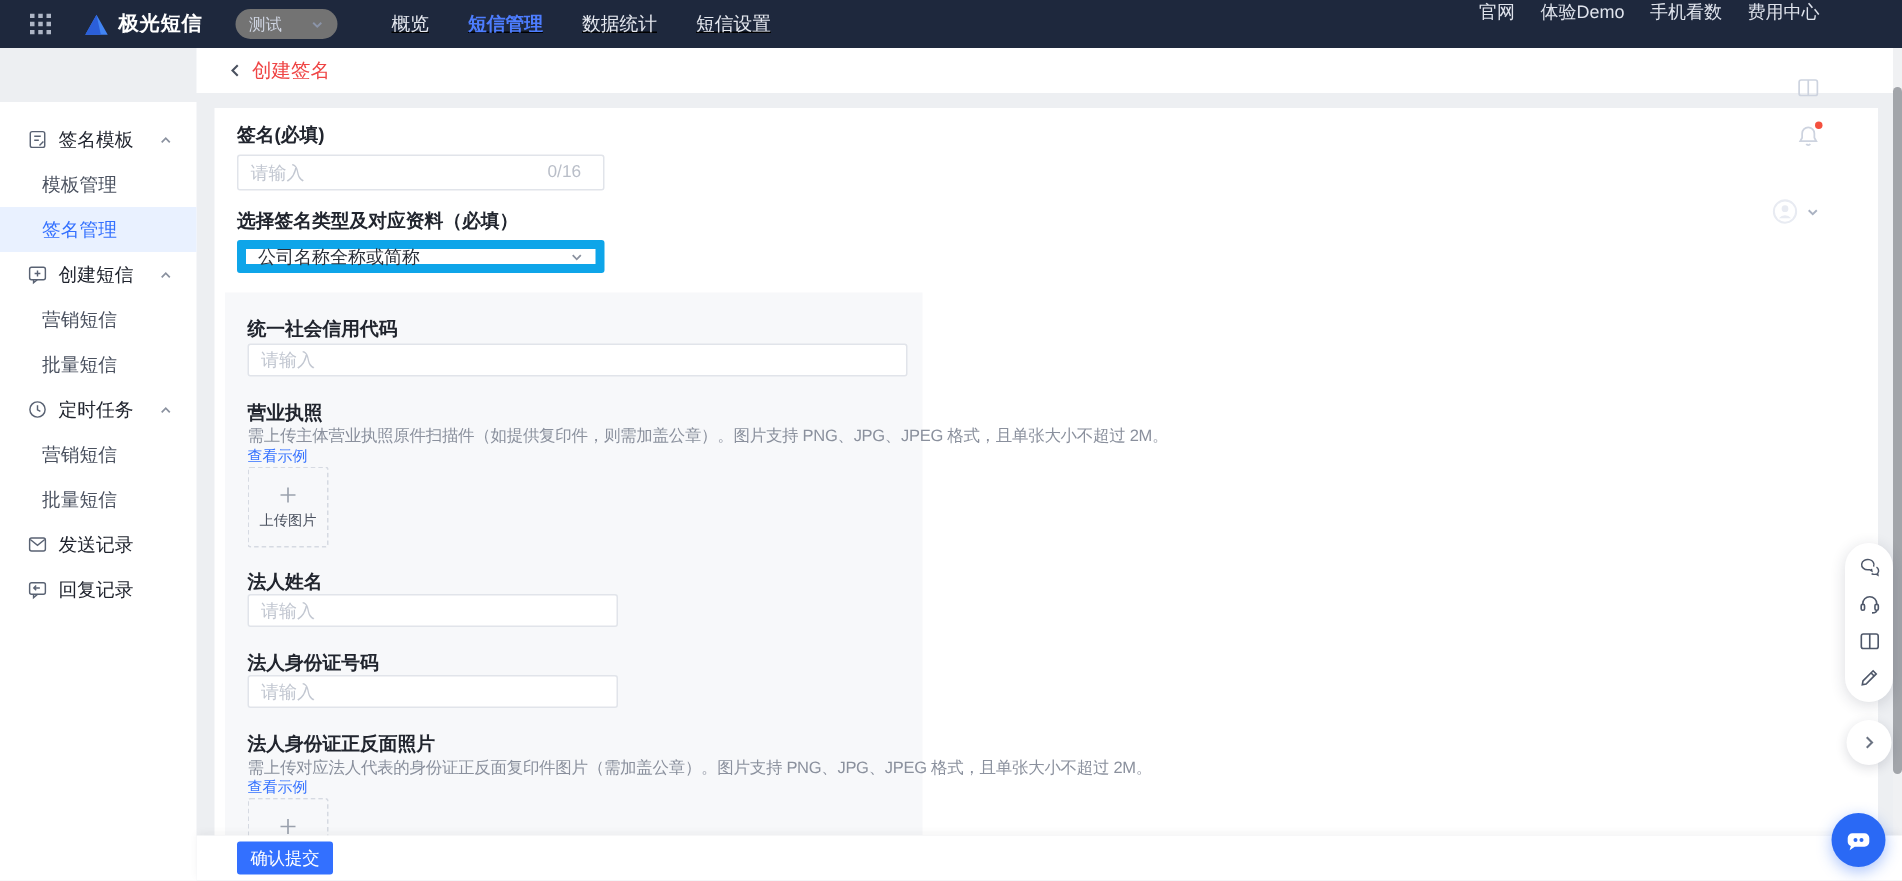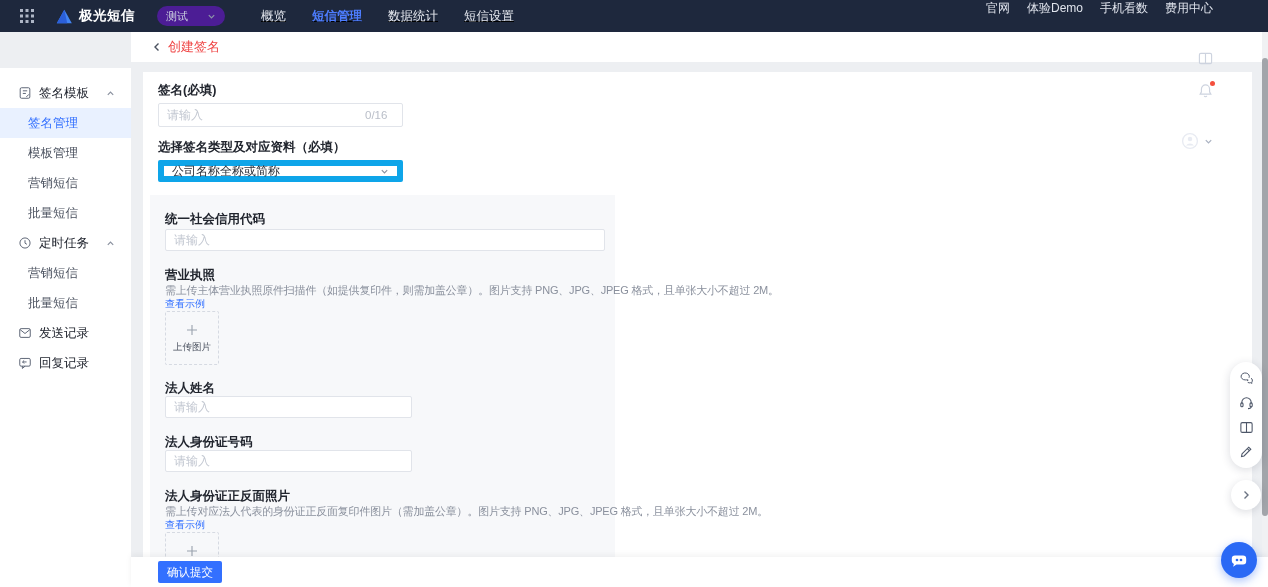--- a/index.html
+++ b/index.html
@@ -5,21 +5,21 @@
   * { margin:0; padding:0; box-sizing:border-box; }
   html,body { width:1268px; height:587px; overflow:hidden;
     font-family:"Liberation Sans","DejaVu Sans",sans-serif; background:#edeff2; position:relative; }
 
   
   .topbar { position:absolute; left:0; top:0; width:1268px; height:32px;
     background:#1e283d; display:flex; align-items:center; z-index:50; }
   .grid-icon { margin-left:20px; width:14px; height:14px; display:inline-flex; color:#aeb6c6; }
   .logo-tri { margin-left:22px; width:17px; height:15px; display:inline-flex; }
   .brand { margin-left:6px; color:#ffffff; font-size:13.5px; font-weight:bold; letter-spacing:.5px; }
-  .env-pill { margin-left:22px; width:68px; height:20px; background:#4c1d95; border-radius:10px;
+  .env-pill { margin-left:22px; width:68px; height:20px; background:#737373; border-radius:10px;
     display:flex; align-items:center; justify-content:space-between; padding:0 9px; cursor:pointer; }
   .env-pill span { color:#cfd5e2; font-size:11px; }
   .env-pill .chev { color:#8b94a8; width:9px; height:9px; display:inline-flex; }
   .topnav { display:flex; margin-left:34px; gap:22px;text-decoration:underline; }
   .topnav-item { font-size:12.5px; color:#e6e9f0; cursor:pointer; padding:0 2px; line-height:32px; }
   .topnav-item.active { color:#4d7dff; font-weight:bold; }
   .topbar-right { position:absolute; right:55px; top:0; height:32px; display:flex; align-items:flex-end; gap:17px;flex-direction:column; }
   .toplink { font-size:12px; color:#dfe3ec; cursor:pointer; white-space:nowrap; }
   .tb-div { width:1px; height:13px; background:#3c475f; }
   .tb-ic { width:15px; height:15px; display:inline-flex; color:#cdd3df; cursor:pointer; position:relative; }
@@ -175,25 +175,40 @@
           <path d="M9.5 12.5 l3-3"></path>
         </svg>
       </span>
       <span class="s-label">签名模板</span>
       <span class="s-chev">
         <svg viewBox="0 0 10 10" fill="none" stroke="currentColor" stroke-width="1.3">
           <path d="M2 6.5 L5 3.5 L8 6.5"></path>
         </svg>
       </span>
     </div>
+    <div class="side-row sub">
+      <span class="s-label">模板管理</span>
+    </div>
     <div class="side-row sub active-row">
       <span class="s-label">签名管理</span>
     </div>
-    <div class="side-row sub">
-      <span class="s-label">模板管理</span>
+    <div class="side-row section">
+      <span class="s-icon">
+        <svg viewBox="0 0 16 16" fill="none" stroke="currentColor" stroke-width="1.1">
+          <rect x="2" y="2.5" width="12" height="9.5" rx="1.5"></rect>
+          <path d="M5 12 v2.3 L7.8 12"></path>
+          <path d="M8 5 v4.5 M5.8 7.2 h4.4"></path>
+        </svg>
+      </span>
+      <span class="s-label">创建短信</span>
+      <span class="s-chev">
+        <svg viewBox="0 0 10 10" fill="none" stroke="currentColor" stroke-width="1.3">
+          <path d="M2 6.5 L5 3.5 L8 6.5"></path>
+        </svg>
+      </span>
     </div>
     <div class="side-row sub">
       <span class="s-label">营销短信</span>
     </div>
     <div class="side-row sub">
       <span class="s-label">批量短信</span>
     </div>
     <div class="side-row section">
       <span class="s-icon">
         <svg viewBox="0 0 16 16" fill="none" stroke="currentColor" stroke-width="1.1">

